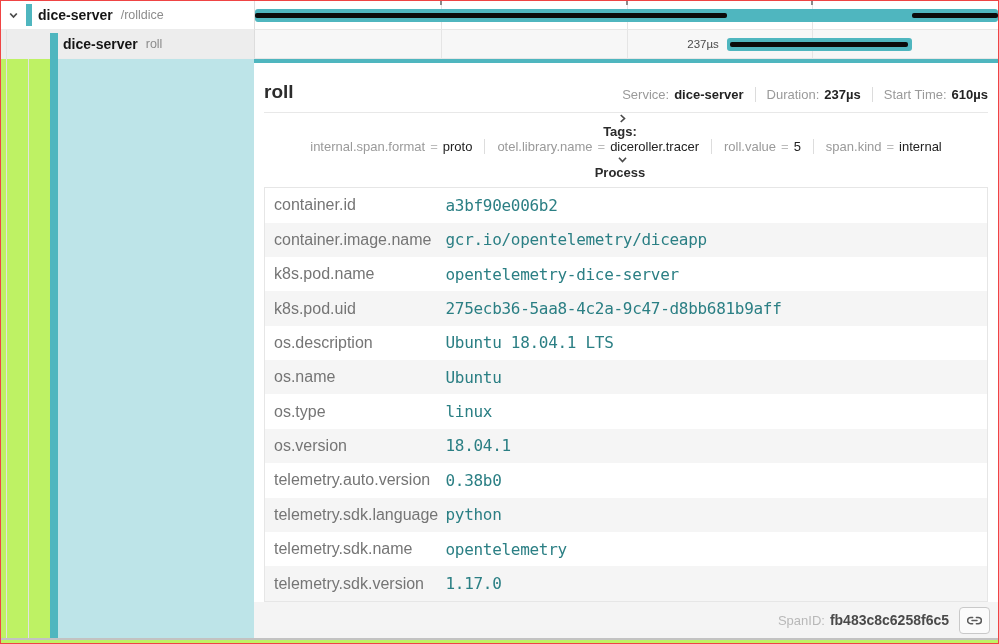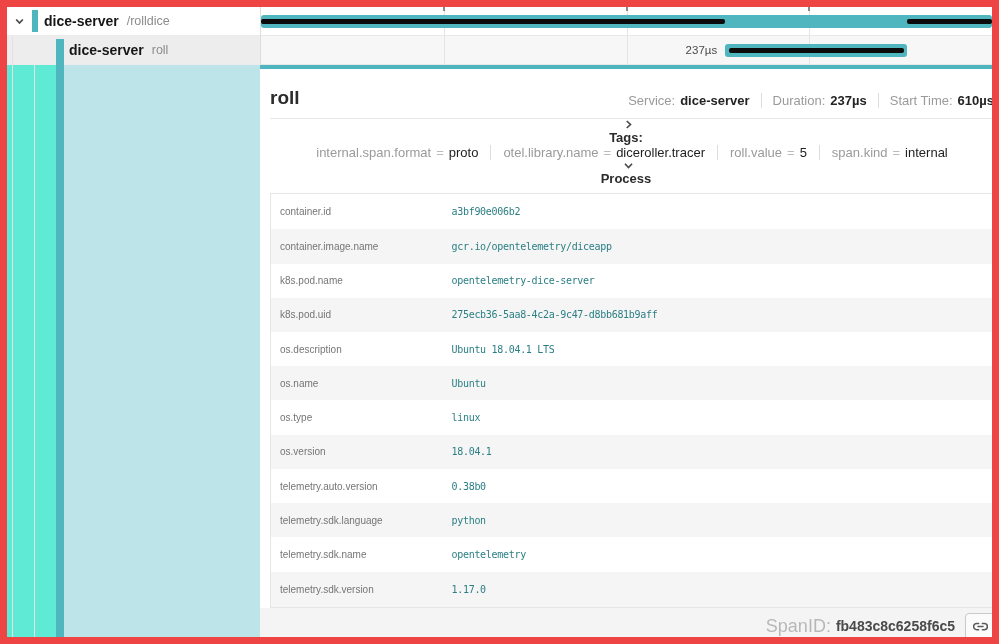--- a/index.html
+++ b/index.html
@@ -1,19 +1,19 @@
 <!DOCTYPE html>
 <html><head>
 <meta charset="utf-8">
 <style>
   * { margin:0; padding:0; box-sizing:border-box; }
   body { background:#fff; }
   .screen{
     position:relative; width:999px; height:644px;
-    border:7px solid #ef4444; background:#5eead4; overflow:hidden;
+    border:1px solid #ef4444; background:#bef264; overflow:hidden;
     font-family:"Liberation Sans", sans-serif; color:#2b2b2b;
   }
   
   .span-row{ position:absolute; left:0; width:100%; height:29px; }
   .row-1{ top:0; }
   .row-2{ top:29px; }
   .name-col{
     position:absolute; left:0; top:0; width:253px; height:100%;
     display:flex; align-items:center; border-bottom:1px solid #ececec;
     background:#fff; overflow:hidden; cursor:pointer;
@@ -70,29 +70,29 @@
   .process-line{ flex:0 0 29px; padding:0 10px; }
   .acc-chevron{ width:11px; height:11px; margin-right:7px; flex:0 0 auto; }
   .acc-label{ font-weight:bold; color:#2b2b2b; margin-right:12px; }
   .tag-item{ white-space:nowrap; }
   .tag-key{ color:#9a9a9a; }
   .tag-eq{ color:#bbb; margin:0 5px; }
   .tag-val{ color:#222; }
   .tag-sep{ display:inline-block; width:1px; height:15px; background:#ddd; margin:0 12px; align-self:center; }
   .kv-wrap{ flex:1 1 auto; margin:4px 10px 0 10px; }
   .kv-table{ width:100%; height:100%; border:1px solid #e6e6e6; border-collapse:collapse; }
-  .kv-table td{ font-size:10px; vertical-align:middle; }
+  .kv-table td{ font-size:16px; vertical-align:middle; }
   .kv-table tr:nth-child(even){ background:#f5f5f5; }
   td.k{ width:181px; padding-left:9px; color:#757575; }
   td.v{ font-family:"DejaVu Sans Mono", monospace; color:#2b7f84; letter-spacing:-0.3px; }
   .detail-foot{
     flex:0 0 36px; background:#f4f4f4;
     display:flex; align-items:center; justify-content:flex-end; padding-right:8px;
   }
-  .spanid-label{ color:#b8b8b8; font-size:18px; margin-right:5px; }
+  .spanid-label{ color:#b8b8b8; font-size:13px; margin-right:5px; }
   .spanid-value{ color:#4a4a4a; font-size:14px; font-weight:600; }
   .link-btn{
     margin-left:10px; width:31px; height:27px; border:1px solid #c9c9c9; border-radius:4px;
     background:#fbfbfb; display:flex; align-items:center; justify-content:center; cursor:pointer;
   }
 </style>
 </head>
 <body>
 
 <div class="screen">

